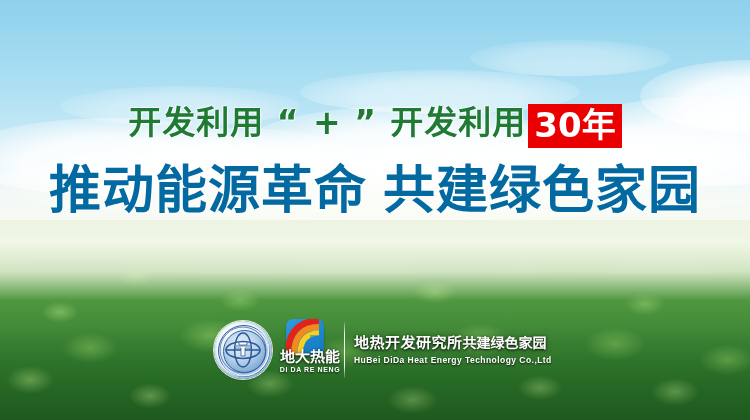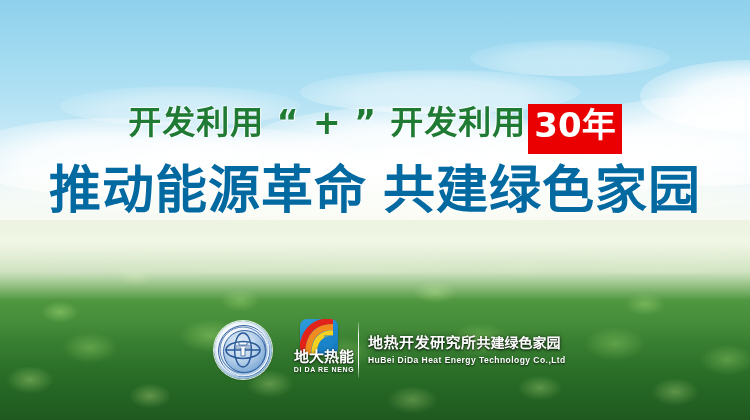--- a/index.html
+++ b/index.html
@@ -132,21 +132,21 @@
       -1px -1px 0 rgba(255,255,255,.55);
   }
   .subtitle .q{color:#1f7a34;letter-spacing:2px;}
   .badge{
     display:inline-block;
     background:#ea0000;
     color:#ffffff;
     font-size:34px;
     font-weight:700;
     line-height:40px;
-    padding:1px 6px 9px 6px;
+    padding:1px 6px 3px 6px;
     margin-left:2px;
     vertical-align:-3px;
     text-shadow:none;
     letter-spacing:0;
   }
   .title{
     position:absolute;left:0;top:158px;width:750px;
     text-align:center;
     font-family:"DejaVu Sans","Liberation Sans",sans-serif;
     font-size:52px;
@@ -184,21 +184,21 @@
   }
   .seal .ring2{
     position:absolute;left:8.5px;top:8.5px;width:41px;height:41px;
     border-radius:50%;
     background:radial-gradient(circle at 40% 34%, #e9f1fa 0%, #bfd6ec 40%, #7ea9d6 78%, #4d7fb8 100%);
     border:1px solid #33629f;
   }
   .seal svg{position:absolute;left:0;top:0;}
 
   .dida{
-    position:relative;width:62px;height:62px;flex:0 0 62px;margin-left:20px;
+    position:relative;width:62px;height:62px;flex:0 0 62px;margin-left:6px;
   }
   .dida .sq{
     position:absolute;left:8px;top:0px;width:38px;height:36px;
     border-radius:7px;
     background:linear-gradient(155deg,#2f9ddb 0%, #1b86cc 55%, #1576bb 100%);
     box-shadow:0 1px 2px rgba(0,0,0,.35);
     overflow:hidden;
   }
   .dida .sq svg{position:absolute;left:0;top:0;}
   .dida .cn{

